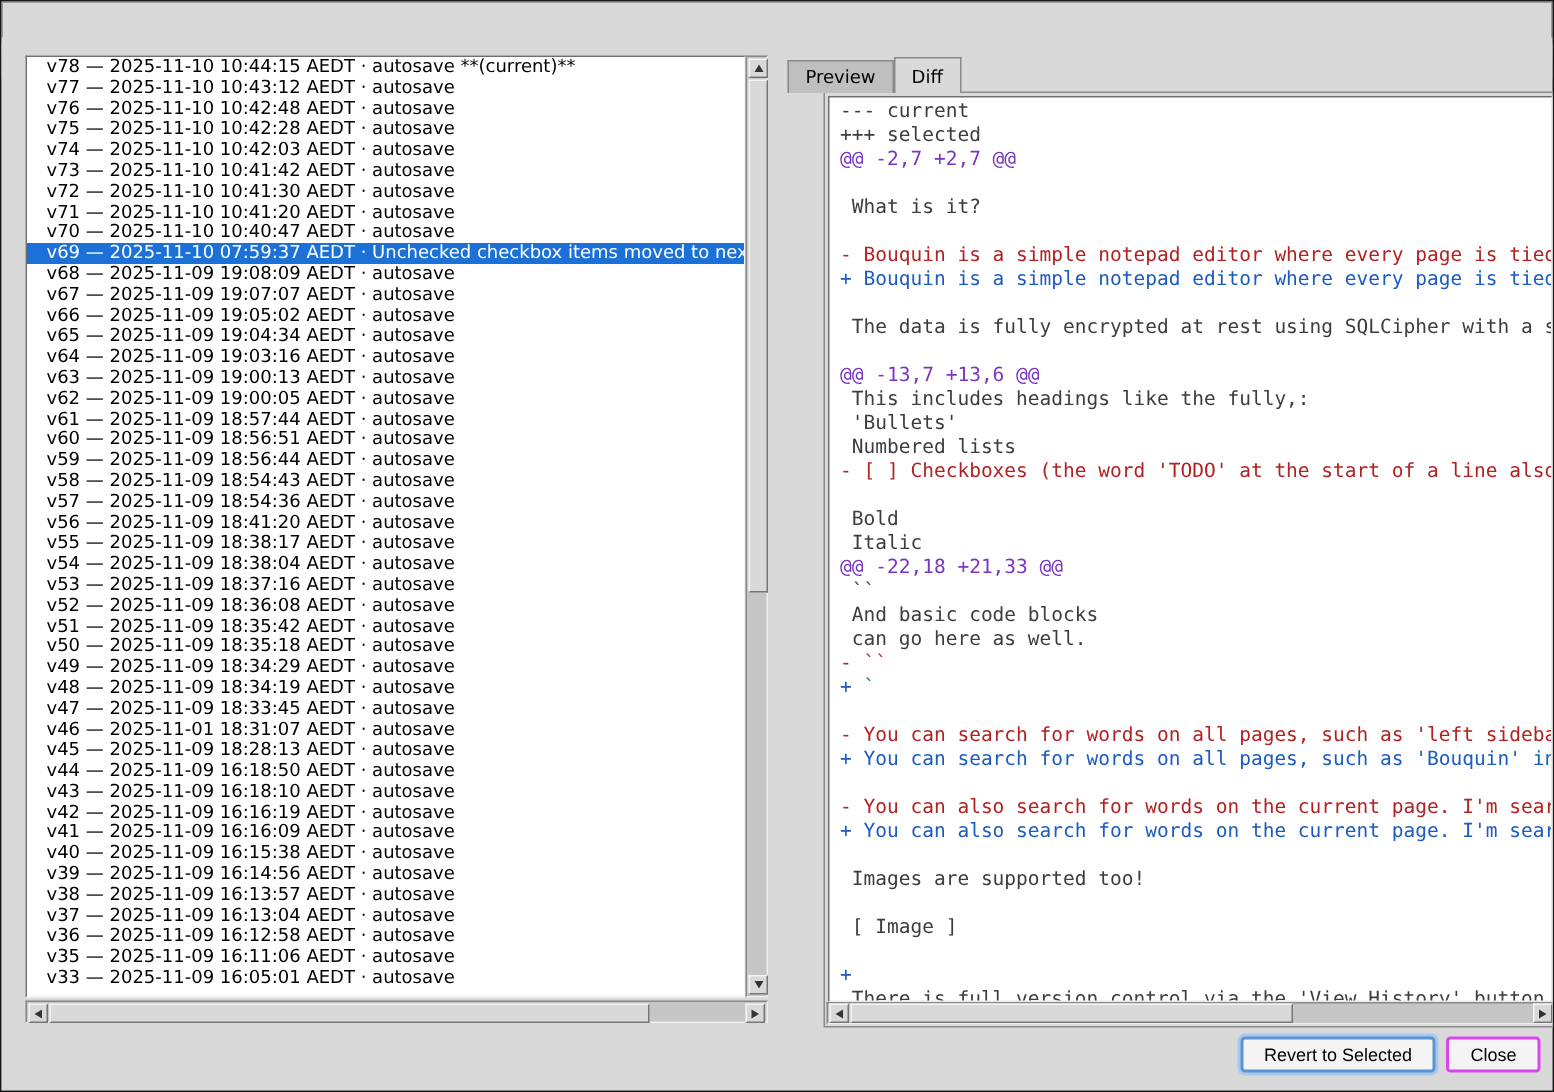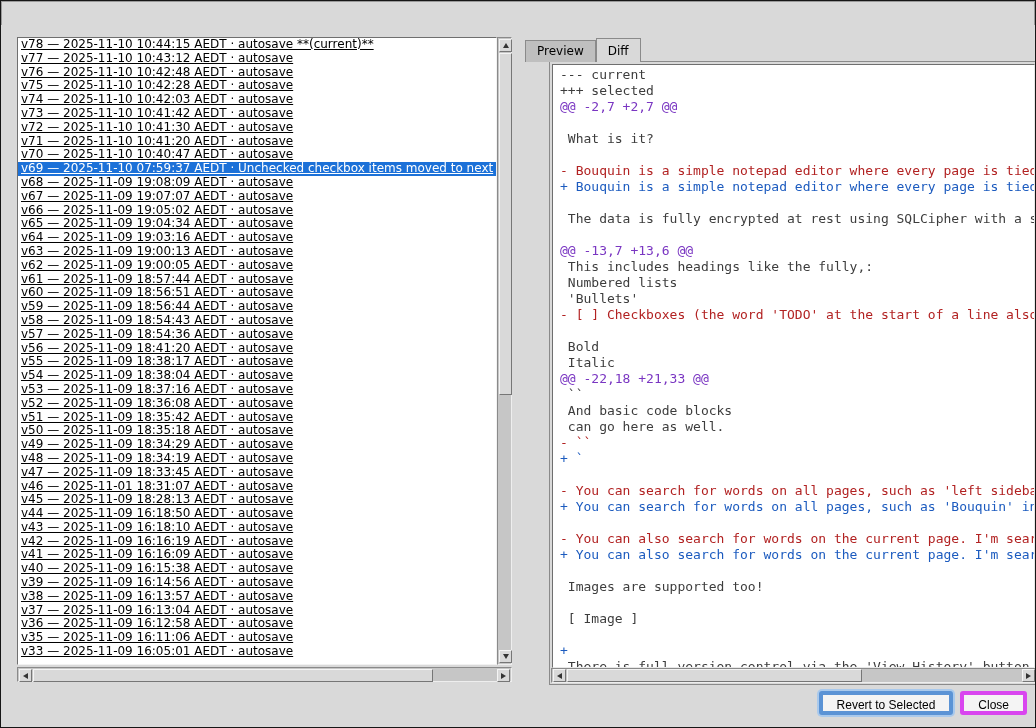--- a/index.html
+++ b/index.html
@@ -23,21 +23,21 @@
     border-color:#f6f6f6 #707070 #707070 #f6f6f6;box-sizing:border-box;
     font-size:9px;line-height:13px;text-align:center;color:#222;cursor:default;}
 
   .main{position:absolute;top:24px;left:0;right:0;bottom:0;background:var(--window-bg,#d9d9d9);}
 
   
   .listbox{position:absolute;left:16px;top:12px;width:480px;height:628px;background:#fff;
     border:1px solid;border-color:#6f6f6f #f2f2f2 #f2f2f2 #6f6f6f;box-sizing:border-box;
     overflow:hidden;font-size:12px;color:#000;}
   .list-item{height:13.8px;line-height:13.8px;white-space:nowrap;overflow:hidden;
-    padding-left:3px;text-decoration:underline;}
+    padding-left:13px;}
   .list-item.selected{background:var(--selection-bg,#1c71d8);color:var(--selection-fg,#fff);}
 
   
   .sb{position:absolute;background:#c6c6c6;border:1px solid;
     border-color:#8a8a8a #eeeeee #eeeeee #8a8a8a;box-sizing:border-box;}
   .sb-btn{position:absolute;width:13px;height:13px;background:#d9d9d9;border:1px solid;
     border-color:#f4f4f4 #767676 #767676 #f4f4f4;box-sizing:border-box;
     display:flex;align-items:center;justify-content:center;}
   .sb-thumb{position:absolute;background:#d9d9d9;border:1px solid;
     border-color:#f4f4f4 #767676 #767676 #f4f4f4;box-sizing:border-box;}
@@ -65,21 +65,21 @@
   .dl-hdr{color:var(--diff-text,#3d3d3d);}
   .dl-ctx{color:var(--diff-text,#3d3d3d);}
   .dl-hunk{color:var(--diff-hunk,#7a36c2);}
   .dl-del{color:var(--diff-del,#b22222);}
   .dl-add{color:var(--diff-add,#1c5bbf);}
   .vsb-diff{right:1px;top:1px;width:15px;height:606px;}
   .hsb-diff{left:1px;bottom:1px;height:15px;width:486px;}
 
   
   .button-row{position:absolute;right:8px;top:666px;display:flex;gap:7px;}
-  .btn{height:24px;box-sizing:border-box;background:#f4f4f4;border:4px solid #d946ef;
+  .btn{height:24px;box-sizing:border-box;background:#f4f4f4;border:2px solid #d946ef;
     border-radius:3px;font-size:12px;color:#000;padding:3px 14px;text-align:center;cursor:default;}
   .btn.focused{box-shadow:0 0 0 2px var(--focus-ring,#a9c9ec);border-color:#5b93d5;}
 </style>
 </head>
 <body>
 
 <div class="window">
 
   <div class="titlebar">
     <div class="tb-iconbtn">
@@ -176,22 +176,22 @@
           <div class="dl dl-ctx"></div>
           <div class="dl dl-ctx"> What is it?</div>
           <div class="dl dl-ctx"></div>
           <div class="dl dl-del">- Bouquin is a simple notepad editor where every page is tied</div>
           <div class="dl dl-add">+ Bouquin is a simple notepad editor where every page is tied</div>
           <div class="dl dl-ctx"></div>
           <div class="dl dl-ctx"> The data is fully encrypted at rest using SQLCipher with a s</div>
           <div class="dl dl-ctx"></div>
           <div class="dl dl-hunk">@@ -13,7 +13,6 @@</div>
           <div class="dl dl-ctx"> This includes headings like the fully,:</div>
+          <div class="dl dl-ctx"> 'Bullets'</div>
           <div class="dl dl-ctx"> Numbered lists</div>
-          <div class="dl dl-ctx"> 'Bullets'</div>
           <div class="dl dl-del">- [ ] Checkboxes (the word 'TODO' at the start of a line also</div>
           <div class="dl dl-ctx"></div>
           <div class="dl dl-ctx"> Bold</div>
           <div class="dl dl-ctx"> Italic</div>
           <div class="dl dl-hunk">@@ -22,18 +21,33 @@</div>
           <div class="dl dl-ctx"> ``</div>
           <div class="dl dl-ctx"> And basic code blocks</div>
           <div class="dl dl-ctx"> can go here as well.</div>
           <div class="dl dl-del">- ``</div>
           <div class="dl dl-add">+ `</div>

